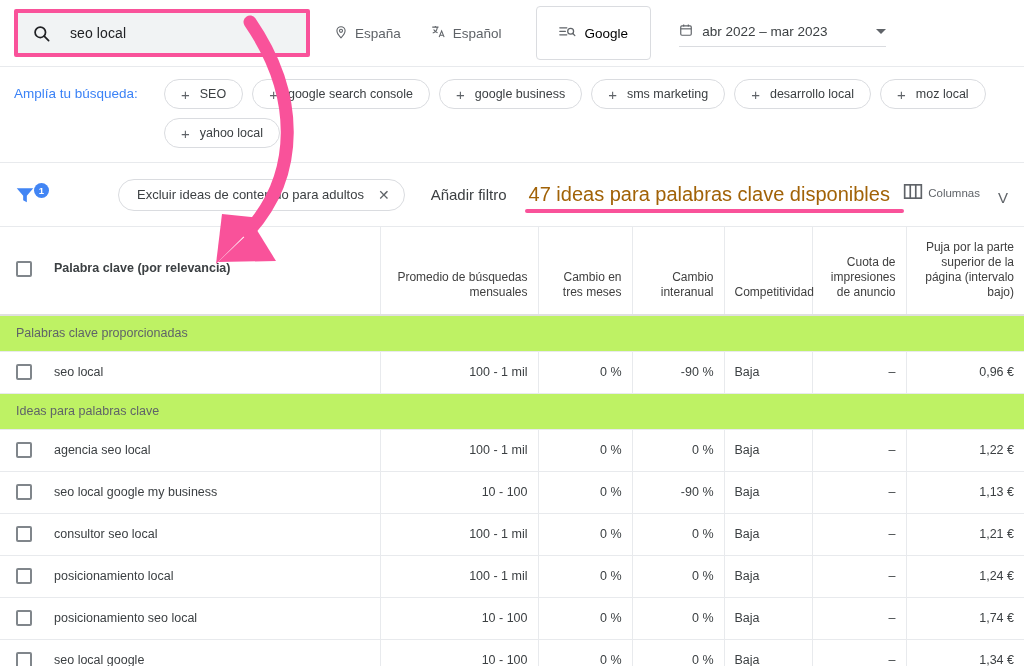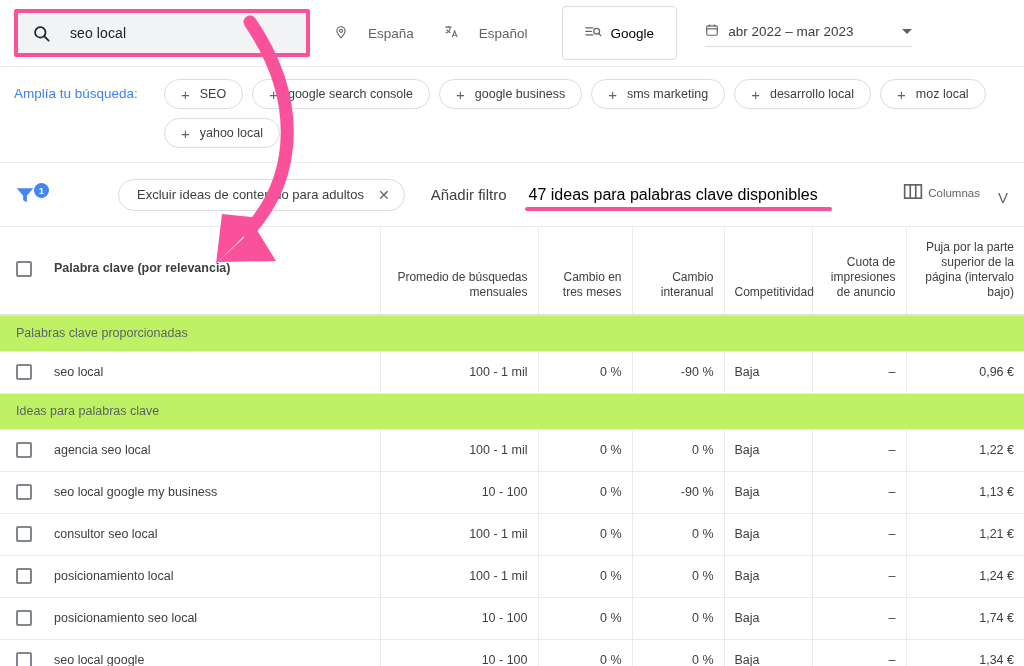--- a/index.html
+++ b/index.html
@@ -36,21 +36,21 @@
     padding: 0 14px;
   }
   .searchwrap .mag { flex: 0 0 22px; margin-right: 14px; display:flex; align-items:center; }
   .searchwrap input {
     border: none; outline: none; background: transparent;
     font-family: "Liberation Sans", sans-serif;
     font-size: 14px; color: #202124; width: 100%;
     letter-spacing: .1px;
   }
   .locale {
-    display: flex; align-items: center; gap: 20px;
+    display: flex; align-items: center; gap: 7px;
     font-size: 13.5px; color: #5f6368;
     margin-left: 24px; white-space: nowrap;
     cursor: pointer;
   }
   .locale.lang { margin-left: 30px; }
   .engine-btn {
     margin-left: 34px;
     display: flex; align-items: center; gap: 9px;
     height: 54px; padding: 0 22px;
     border: 1px solid #dadce0; border-radius: 4px;
@@ -112,21 +112,21 @@
   .filterchip {
     display: inline-flex; align-items: center; gap: 14px;
     height: 32px; padding: 0 14px 0 18px; margin-left: 64px;
     border: 1px solid #dadce0; border-radius: 16px;
     font-size: 13px; color: #3c4043; background: #fff; cursor: pointer;
   }
   .filterchip .x { font-size: 14px; color: #5f6368; }
   .addfilter { margin-left: 26px; font-size: 15px; color: #3c4043; cursor: pointer; }
   .ideascount {
     position: relative; margin-left: 22px;
-    font-size: 16px; color: #000000; white-space: nowrap; cursor: default;
+    font-size: 20px; color: #a16207; white-space: nowrap; cursor: default;
   }
   .ideascount .ul {
     position: absolute; left: -4px; right: -14px; bottom: -7px;
     height: 4px; background: #f9529a; border-radius: 2px;
   }
   .rightctrls { margin-left: auto; display: flex; align-items: flex-start; gap: 18px; padding-right: 2px; }
   .colbtn {
     display: flex; flex-direction: row; align-items: center; gap: 5px;
     font-size: 11.5px; color: #5f6368; cursor: pointer;
   }

